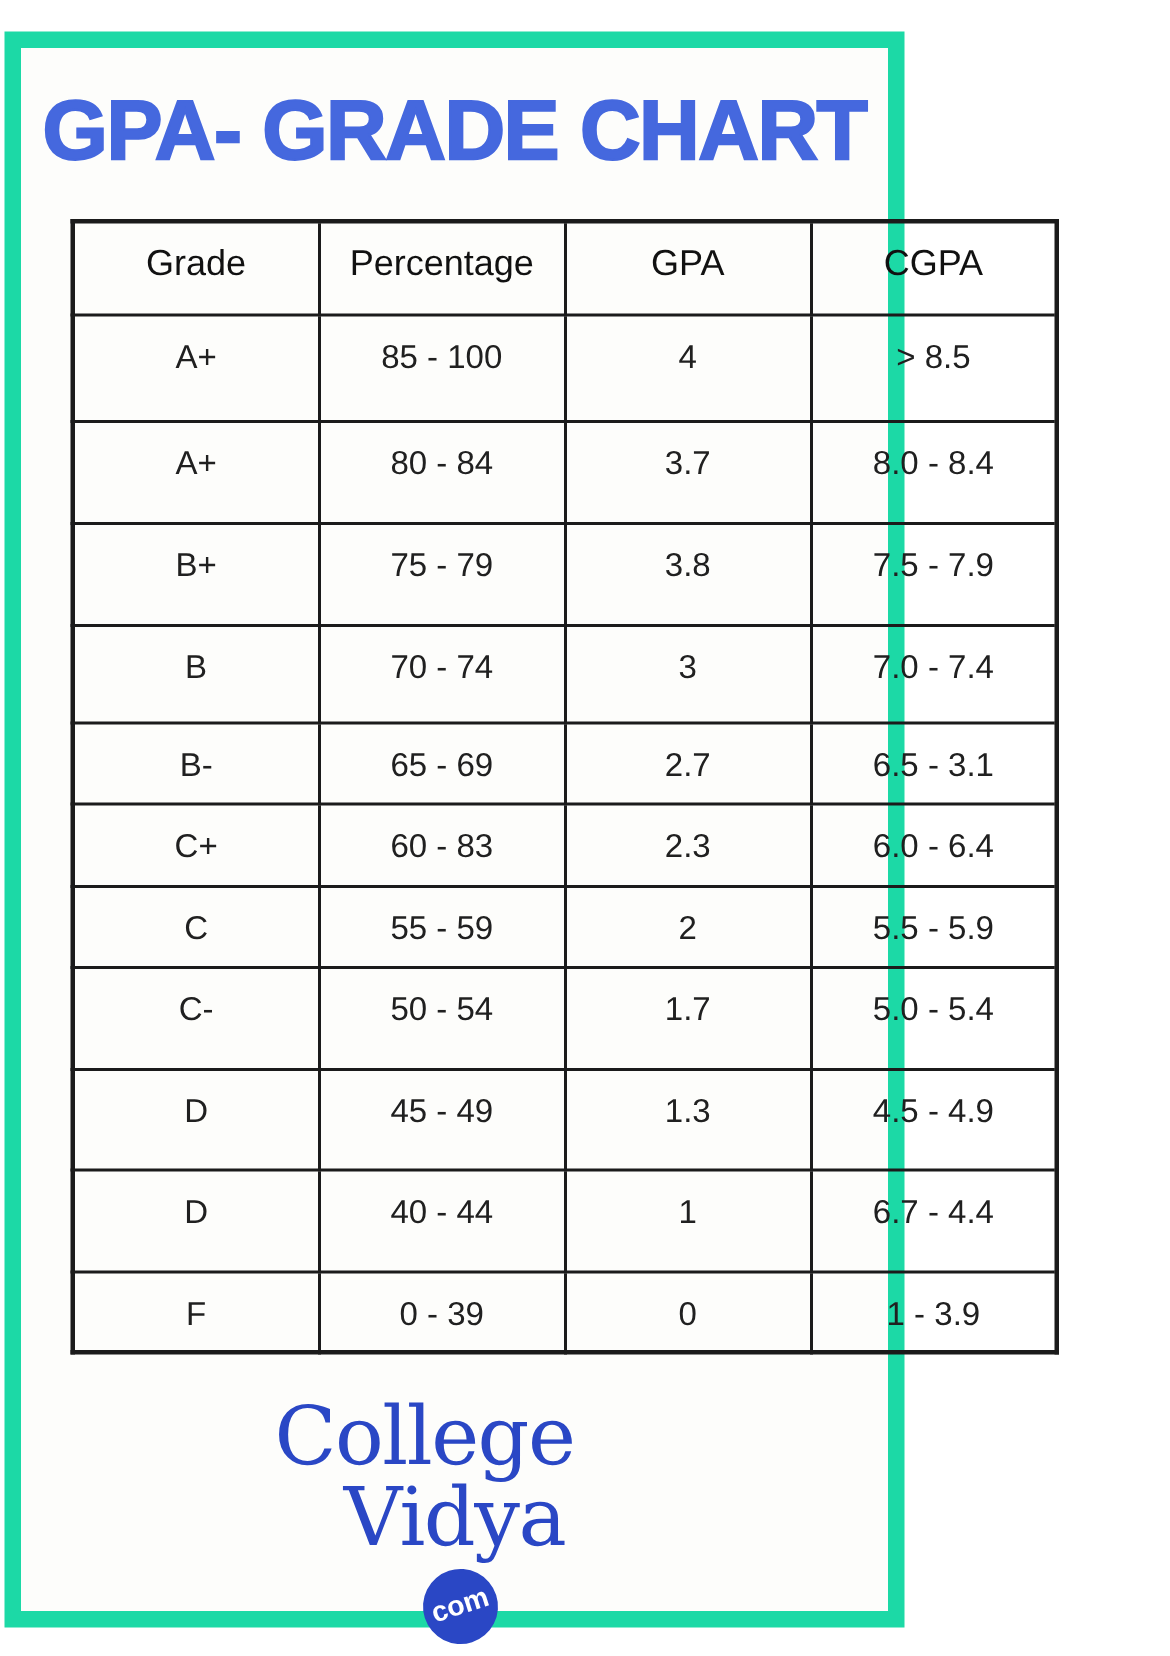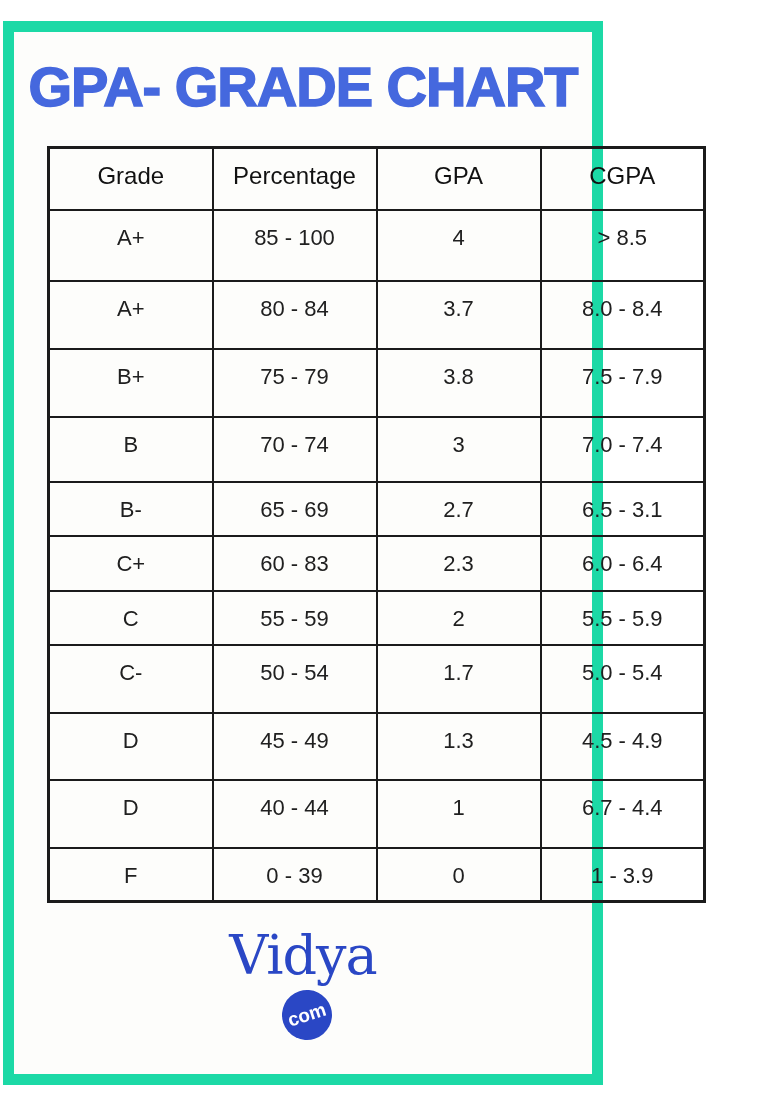--- a/index.html
+++ b/index.html
@@ -168,20 +168,21 @@
         <tr>
           <td>F</td>
           <td>0 - 39</td>
           <td>0</td>
           <td>1 - 3.9</td>
         </tr>
       </tbody>
   </table>
 
   <div class="logo">
+    <div class="logo-line1">College</div>
     <div class="logo-line2">
       <span>Vidya</span>
       <span class="logo-badge">
         <span>com</span>
       </span>
     </div>
   </div>
 
 </div>
 

